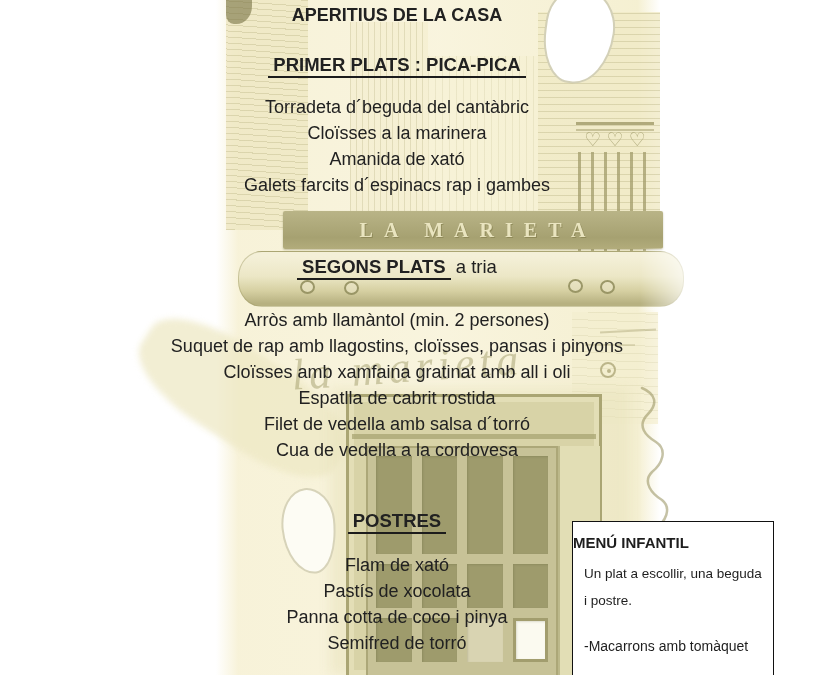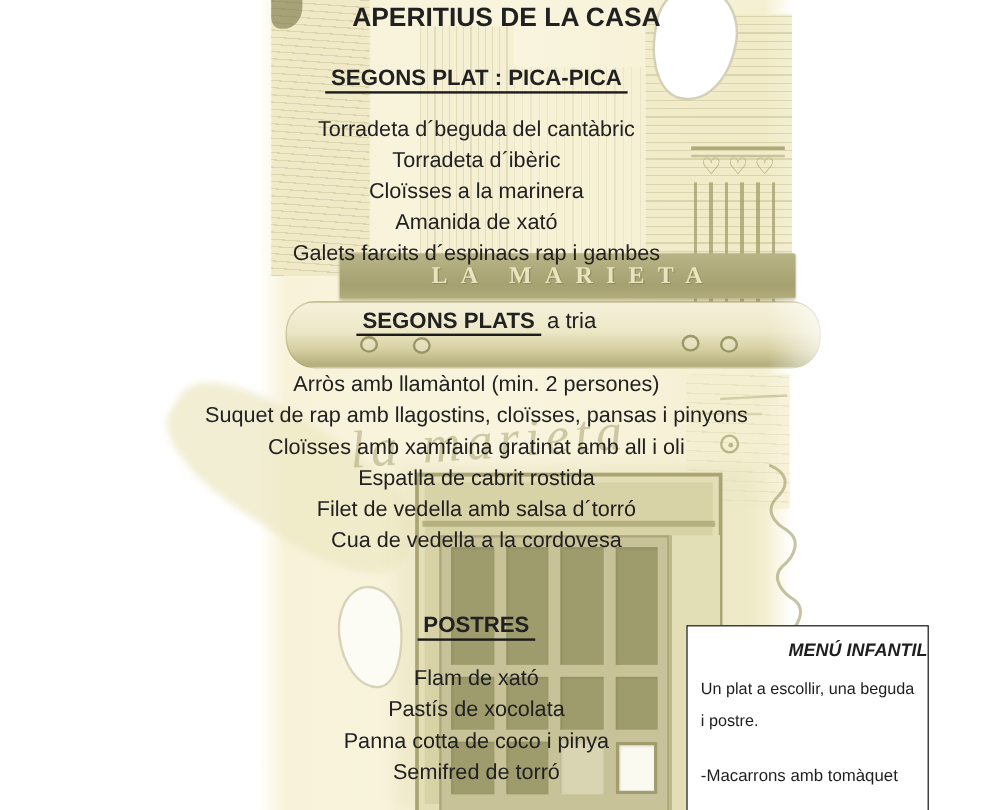--- a/index.html
+++ b/index.html
@@ -79,31 +79,31 @@
   .orn-circle{left:600px;top:362px;width:16px;height:16px;border:2.5px solid rgba(150,144,92,.6);border-radius:50%;}
   .orn-dot{left:5px;top:5px;width:4px;height:4px;border-radius:50%;background:rgba(150,144,92,.6);}
   .stroke1{left:600px;top:330px;width:56px;height:2px;background:rgba(150,144,92,.35);transform:rotate(-3deg);}
   .stroke2{left:585px;top:344px;width:50px;height:2px;background:rgba(150,144,92,.25);}
   .squiggle{left:612px;top:380px;}
 
   
   .menu-col{left:0;top:0;width:794px;height:675px;z-index:2;text-align:center;
     font-size:18px;line-height:26px;color:#212121;}
   .menu-col > div{left:0;width:100%;}
-  .m-title{top:2px;font-weight:bold;font-size:22px;margin-left:25px;}
+  .m-title{top:2px;font-weight:bold;font-size:18px;}
   .m-h1{top:52px;} .m-h2{top:254px;} .m-h3{top:508px;}
   .m-h1,.m-h2,.m-h3{font-size:18.5px;}
   .hd{position:static;font-weight:bold;border-bottom:2px solid #1c1c1c;padding:0 5px 1px 5px;}
   .hd-suffix{position:static;font-weight:normal;text-align:center;}
   .m-list1{top:94px;} .m-list2{top:307px;} .m-list3{top:552px;}
   .m-line{position:static;white-space:nowrap;}
 
   
   .kidsbox{left:572px;top:521px;width:202px;height:170px;background:#fff;border:1.5px solid #111;z-index:3;}
-  .kb-title{left:0;top:12px;width:100%;text-align:right;font-weight:bold;font-style:italic;font-size:15px;}
+  .kb-title{left:0;top:12px;width:100%;text-align:left;font-weight:bold;font-size:15px;}
   .kb-intro{left:11px;top:38px;width:185px;line-height:27px;font-size:13.5px;}
   .kb-intro div{position:static;white-space:nowrap;}
   .kb-item1{left:11px;top:116px;font-size:14px;white-space:nowrap;}
   .kb-item2{left:11px;top:152px;font-size:13.5px;white-space:nowrap;}
 </style>
 </head>
 <body>
 
 <div class="page">
 
@@ -168,25 +168,24 @@
     <div class="stroke2"></div>
     <svg class="squiggle" width="70" height="170" viewBox="0 0 70 170">
       <path d="M30 8 c14 6 16 16 6 26 c-12 12 -2 22 8 28 c12 8 6 22 -4 30 c-10 10 0 22 10 28 c10 8 4 22 -8 30" fill="none" stroke="rgba(150,144,92,0.55)" stroke-width="2.5" stroke-linecap="round"></path>
     </svg>
   </div>
 
   <div class="menu-col">
     <div class="m-title">APERITIUS DE LA CASA</div>
 
     <div class="m-h1">
-      <span class="hd">SEGONS PLAT : PICA-PICA</span>
+      <span class="hd">PRIMER PLATS : PICA-PICA</span>
     </div>
     <div class="m-list1">
       <div class="m-line">Torradeta d´beguda del cantàbric</div>
-      <div class="m-line">Torradeta d´ibèric</div>
       <div class="m-line">Cloïsses a la marinera</div>
       <div class="m-line">Amanida de xató</div>
       <div class="m-line">Galets farcits d´espinacs rap i gambes</div>
     </div>
 
     <div class="m-h2">
       <span class="hd">SEGONS PLATS</span>
       <span class="hd-suffix"> </span><span class="hd-suffix">a tria</span>
     </div>
     <div class="m-list2">

